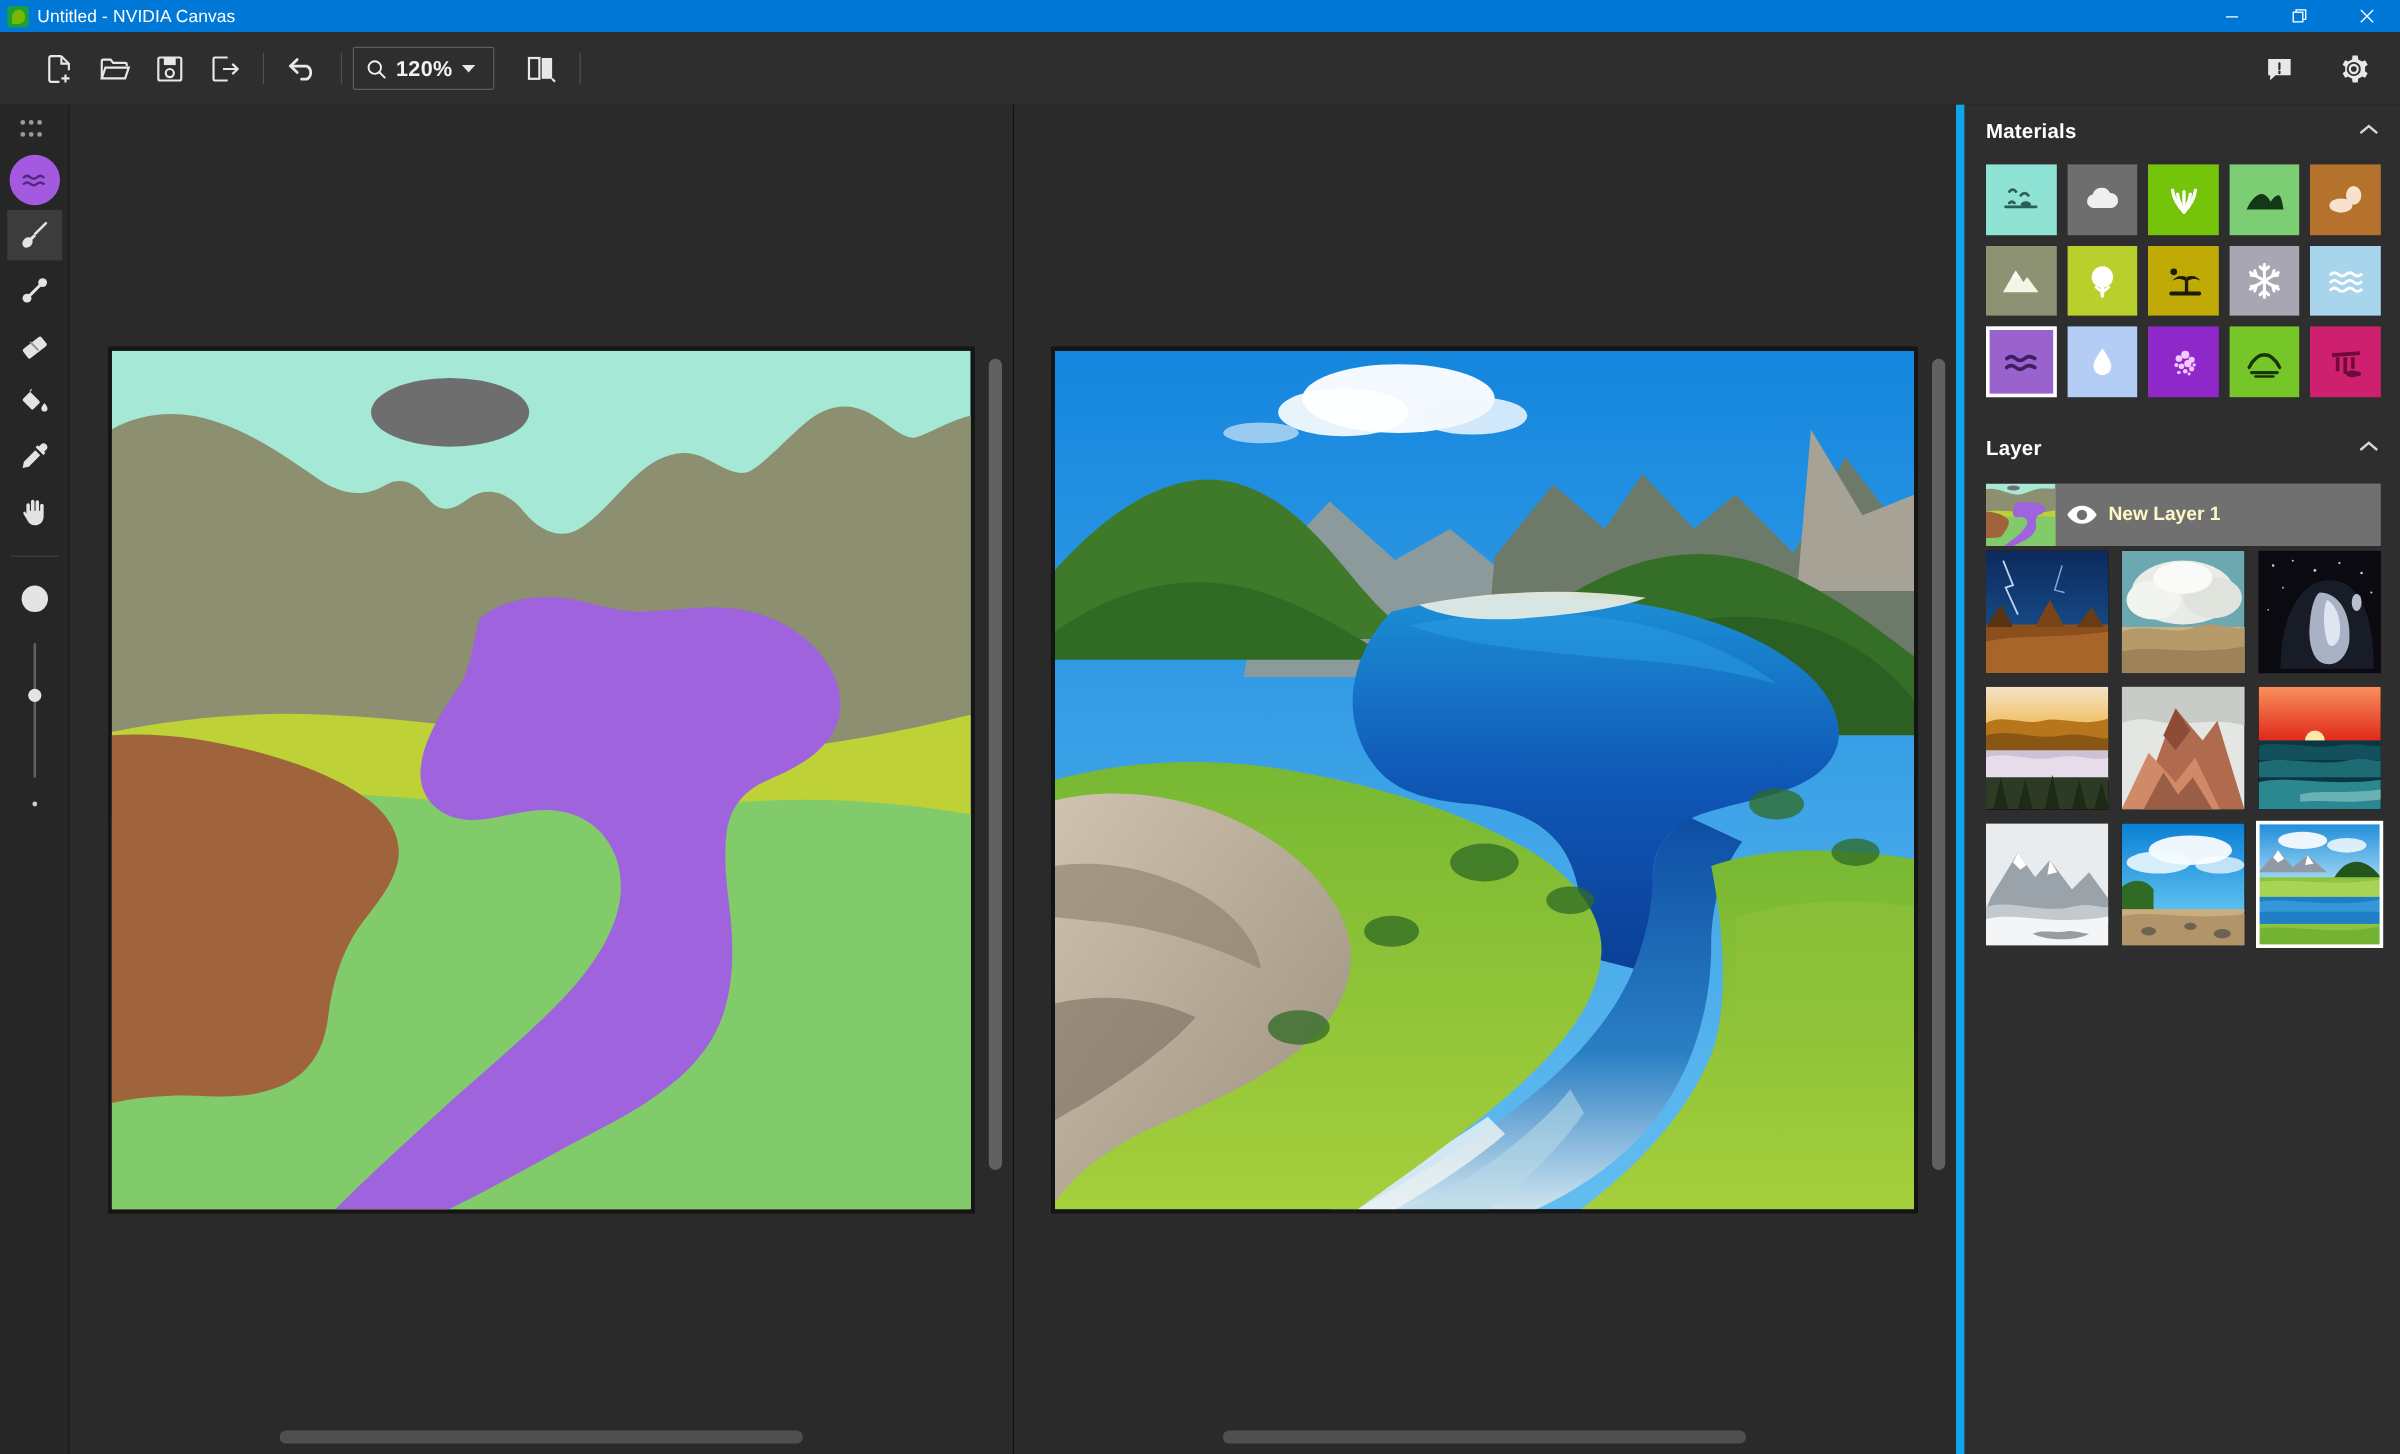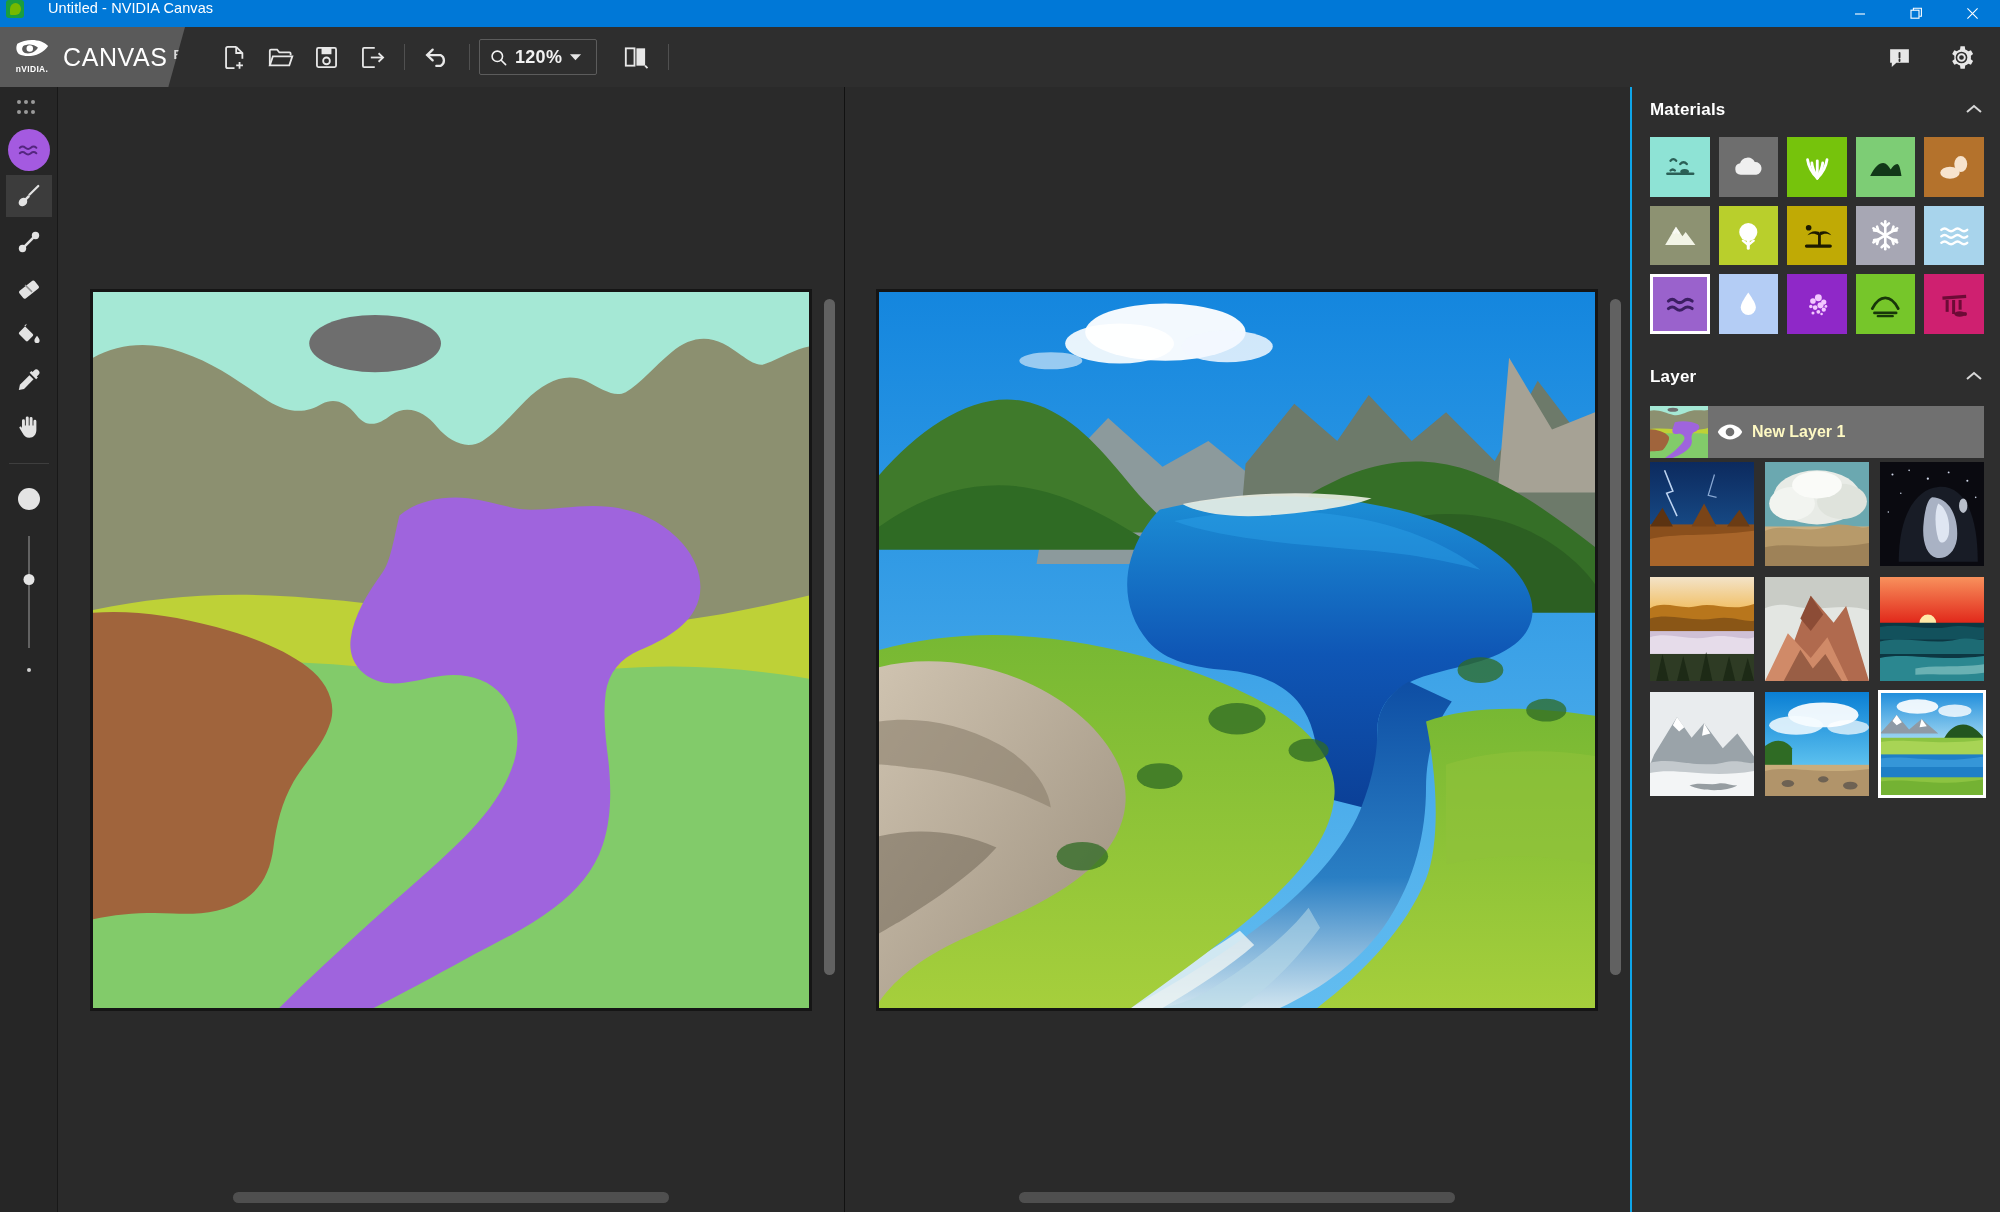--- a/index.html
+++ b/index.html
@@ -7,23 +7,22 @@
     width: 2000px; height: 1212px;
     background: #1f1f1f;
     font-family: "Liberation Sans", sans-serif;
     overflow: hidden;
   }
 
   
   .titlebar {
     height: 27px; width: 100%;
     background: #0078d7;
-    display: flex; align-items: flex-start;
+    display: flex; align-items: center;
     position: relative;
-    gap: 17px;
   }
   .titlebar-icon {
     width: 18px; height: 18px; margin-left: 6px; margin-right: 7px;
     background: #1a9e3e;
     border-radius: 3px;
     position: relative; flex: none;
   }
   .titlebar-icon::after {
     content: ""; position: absolute; left: 4px; top: 3px;
     width: 11px; height: 12px; border-radius: 50% 50% 50% 10%;
@@ -143,21 +142,21 @@
   .hscroll {
     position: absolute; bottom: 9px; left: 50%; transform: translateX(-50%);
     width: 436px; height: 11px;
     background: #303030; border-radius: 6px;
   }
   .hscroll > i { display: block; width: 100%; height: 100%; background: #4f4f4f; border-radius: 6px; }
 
   
   .sidepanel {
     width: 370px; flex: none; background: #2e2e2e;
-    border-left: 2px solid #0ea5e9;
+    border-left: 7px solid #0ea5e9;
     overflow: hidden;
   }
   .sec-head {
     height: 46px; display: flex; align-items: center; justify-content: space-between;
     padding: 0 16px 0 18px;
   }
   .sec-title { color: #ffffff; font-size: 17px; font-weight: 700; letter-spacing: .2px; }
   .chev { color: #d7d7d7; }
 
   .mat-grid {
@@ -217,35 +216,20 @@
     <div class="wincontrol">
       <svg width="13" height="13" viewBox="0 0 13 13">
           <path d="M1.4 1.4 L11.6 11.6 M11.6 1.4 L1.4 11.6" stroke="#fff" stroke-width="1.1"></path>
         </svg>
     </div>
   </div>
 </div>
 
 <div class="toolbar">
 
-  <div class="brandwrap">
-    <svg class="nvlogo" viewBox="0 0 60 56">
-      <g fill="#ffffff">
-        <path d="M8 6 h44 v28 h-9 v-19 h-26 v19 h-9 z" opacity="0"></path>
-        <path d="M10 10 C22 2 44 3 52 13 C44 26 24 30 12 24 C8 20 8 14 10 10 Z
-                 M18 13 C15 17 17 22 22 23 C29 24 36 20 38 15 C32 10 24 10 18 13 Z"></path>
-        <circle cx="27" cy="16.5" r="4.4"></circle>
-      </g>
-      <text x="30" y="49" font-family="Liberation Sans, sans-serif" font-size="11.5" font-weight="700" fill="#ffffff" text-anchor="middle" letter-spacing="0.5">nVIDIA.</text>
-    </svg>
-    <div class="brandtext">
-      <span class="canvas-word">CANVAS</span>
-      <span class="beta-word">BETA</span>
-    </div>
-  </div>
 
   <div class="tb-group" style="margin-left:26px;">
     <div class="tb-btn">
       <svg width="27" height="27" viewBox="0 0 24 24" fill="none" stroke="#e8e8e8" stroke-width="1.6">
         <path d="M13.5 2.5 H6 A1.5 1.5 0 0 0 4.5 4 V20 A1.5 1.5 0 0 0 6 21.5 H12"></path>
         <path d="M13.5 2.5 L19 8 V13"></path>
           <path d="M13.5 2.5 V8 H19"></path>
         <path d="M16.5 16 V22 M13.5 19 H19.5"></path>
       </svg>
     </div>

